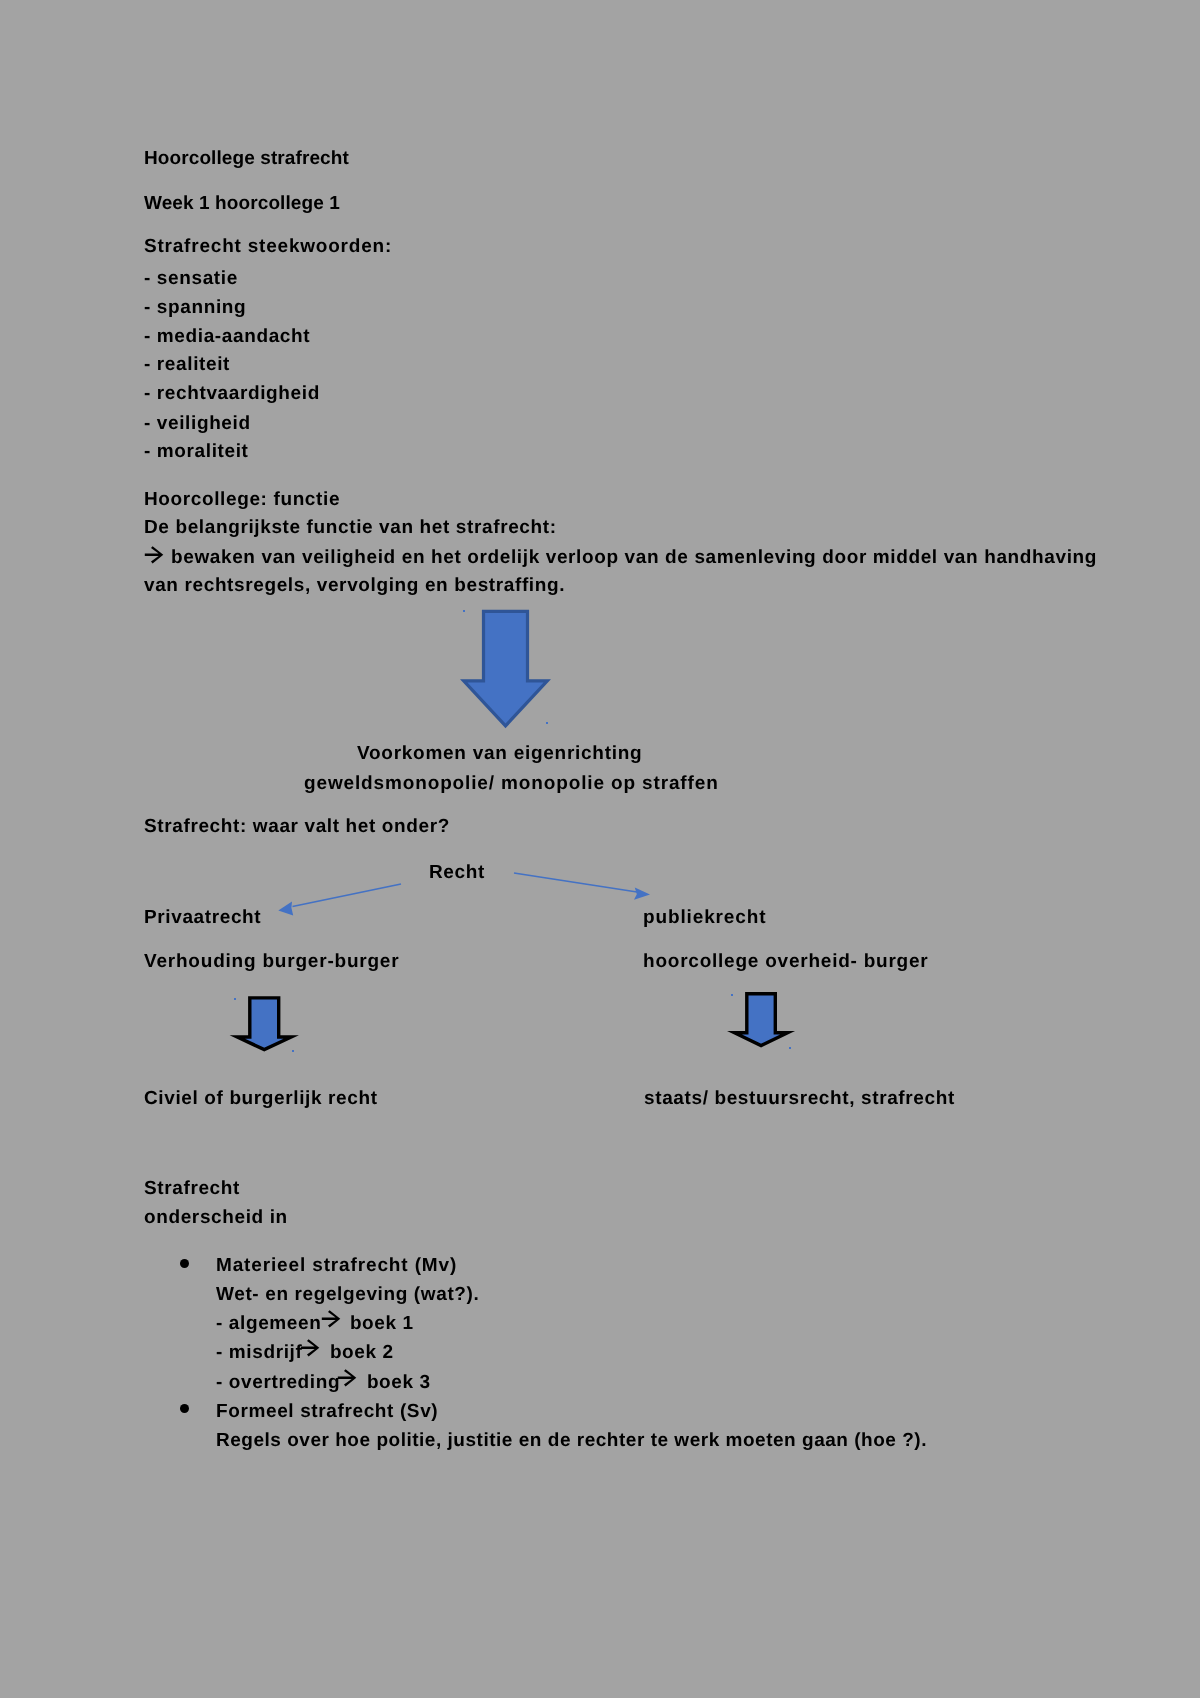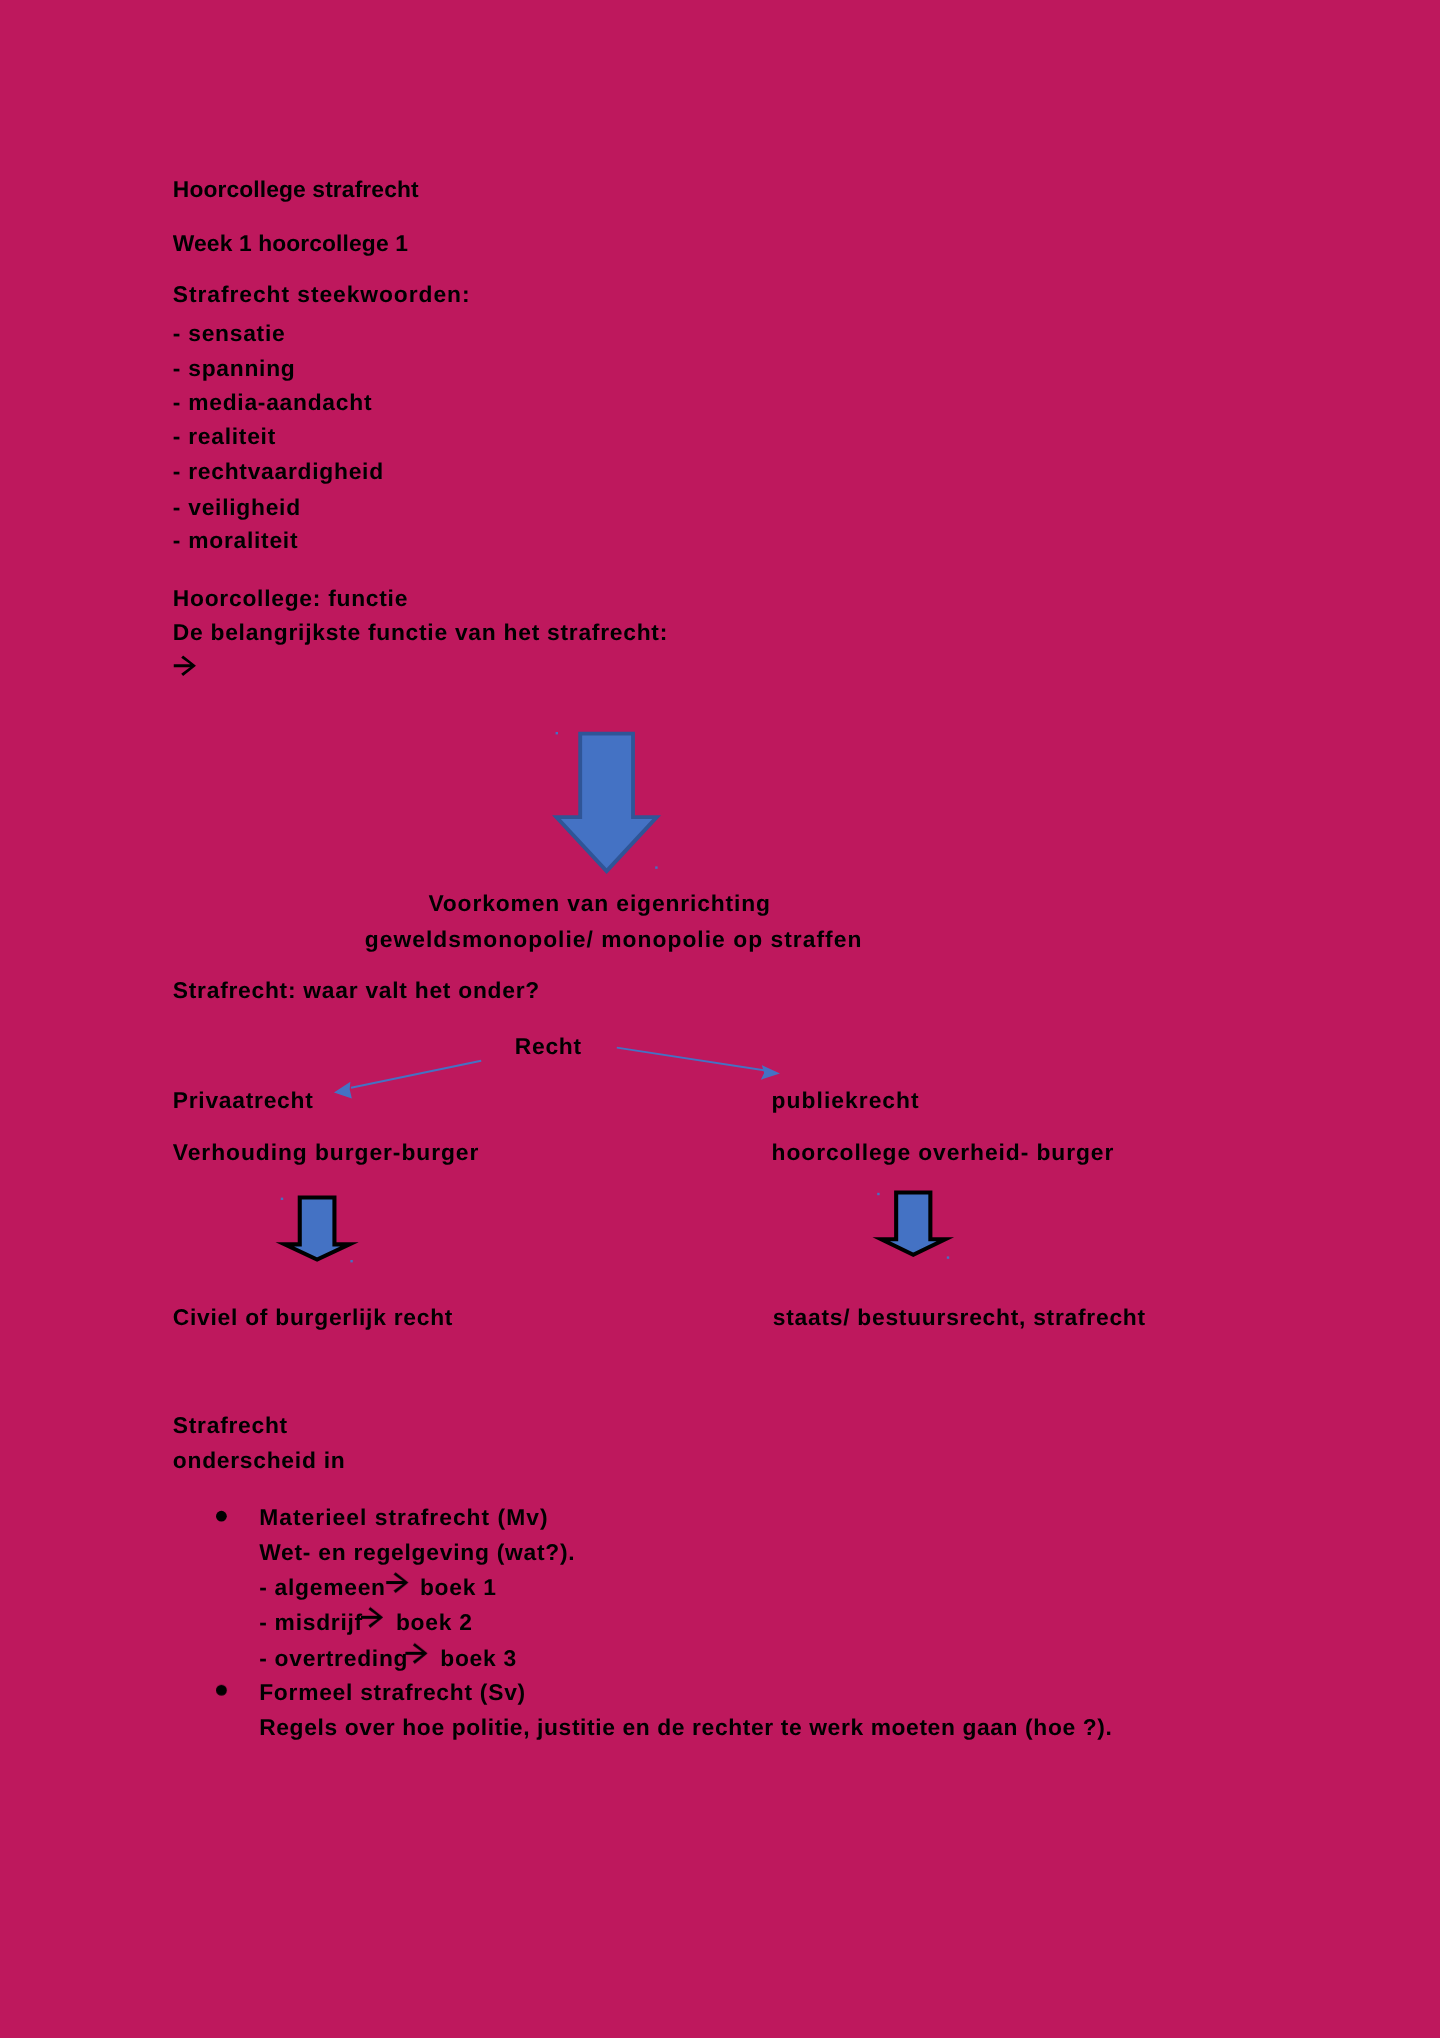--- a/index.html
+++ b/index.html
@@ -1,17 +1,17 @@
 <!DOCTYPE html>
 <html><head>
 <meta charset="utf-8">
 <style>
   html,body{margin:0;padding:0;background:#ffffff;}
   body{width:1200px;height:1698px;font-family:"Liberation Sans",sans-serif;color:#000000;-webkit-font-smoothing:antialiased;text-rendering:geometricPrecision;}
-  .page{position:relative;width:1200px;height:1698px;background:#be185d;overflow:hidden;}
+  .page{position:relative;width:1200px;height:1698px;background:#a3a3a3;overflow:hidden;}
   .t{position:absolute;white-space:pre;font-size:19px;line-height:22px;letter-spacing:0.62px;transform:translateZ(0);font-weight:bold;}
   .b{font-weight:bold;letter-spacing:0.1px;}
   .gfx{position:absolute;display:block;}
   .bullet{position:absolute;width:9px;height:9px;border-radius:50%;background:#000000;}
   .dot{position:absolute;width:2px;height:2px;background:#4472c4;}
   .wd{position:absolute;display:block;}
 </style>
 </head>
 <body>
 
@@ -28,20 +28,22 @@
   <div class="t" style="left:144px;top:383px">- rechtvaardigheid</div>
   <div class="t" style="left:144px;top:413px">- veiligheid</div>
   <div class="t" style="left:144px;top:441px">- moraliteit</div>
 
   <div class="t" style="left:144px;top:489px">Hoorcollege: functie</div>
   <div class="t" style="left:144px;top:517px">De belangrijkste functie van het strafrecht:</div>
 
   <svg class="wd" style="left:144px;top:546px" width="21" height="19" viewBox="0 0 21 19">
     <path d="M0.8,7.5 L14.0,7.5 L14.0,10.0 L0.8,10.0 Z M8.6,0.2 L19.3,8.8 L8.6,17.4 L7.0,15.5 L14.6,9.9 L7.0,9.9 L7.0,7.5 L14.6,7.5 L7.0,2.1 Z" fill="#000000"></path>
   </svg>
+  <div class="t" style="left:171px;top:547px">bewaken van veiligheid en het ordelijk verloop van de samenleving door middel van handhaving</div>
+  <div class="t" style="left:144px;top:575px">van rechtsregels, vervolging en bestraffing.</div>
 
   <svg class="gfx" style="left:457px;top:606px" width="96" height="124" viewBox="0 0 96 124">
     <polygon points="26.5,5.4 70.5,5.4 70.5,74.9 90.3,74.9 48.5,119.9 6.7,74.9 26.5,74.9" fill="#4472c4" stroke="#2f5597" stroke-width="3.2" stroke-linejoin="miter" stroke-miterlimit="12"></polygon>
   </svg>
 
   <div class="dot" style="left:463px;top:610px"></div>
   <div class="dot" style="left:546px;top:722px"></div>
   <div class="t" style="left:357px;top:743px;letter-spacing:0.73px">Voorkomen van eigenrichting</div>
   <div class="t" style="left:304px;top:773px;letter-spacing:0.86px">geweldsmonopolie/ monopolie op straffen</div>
 

